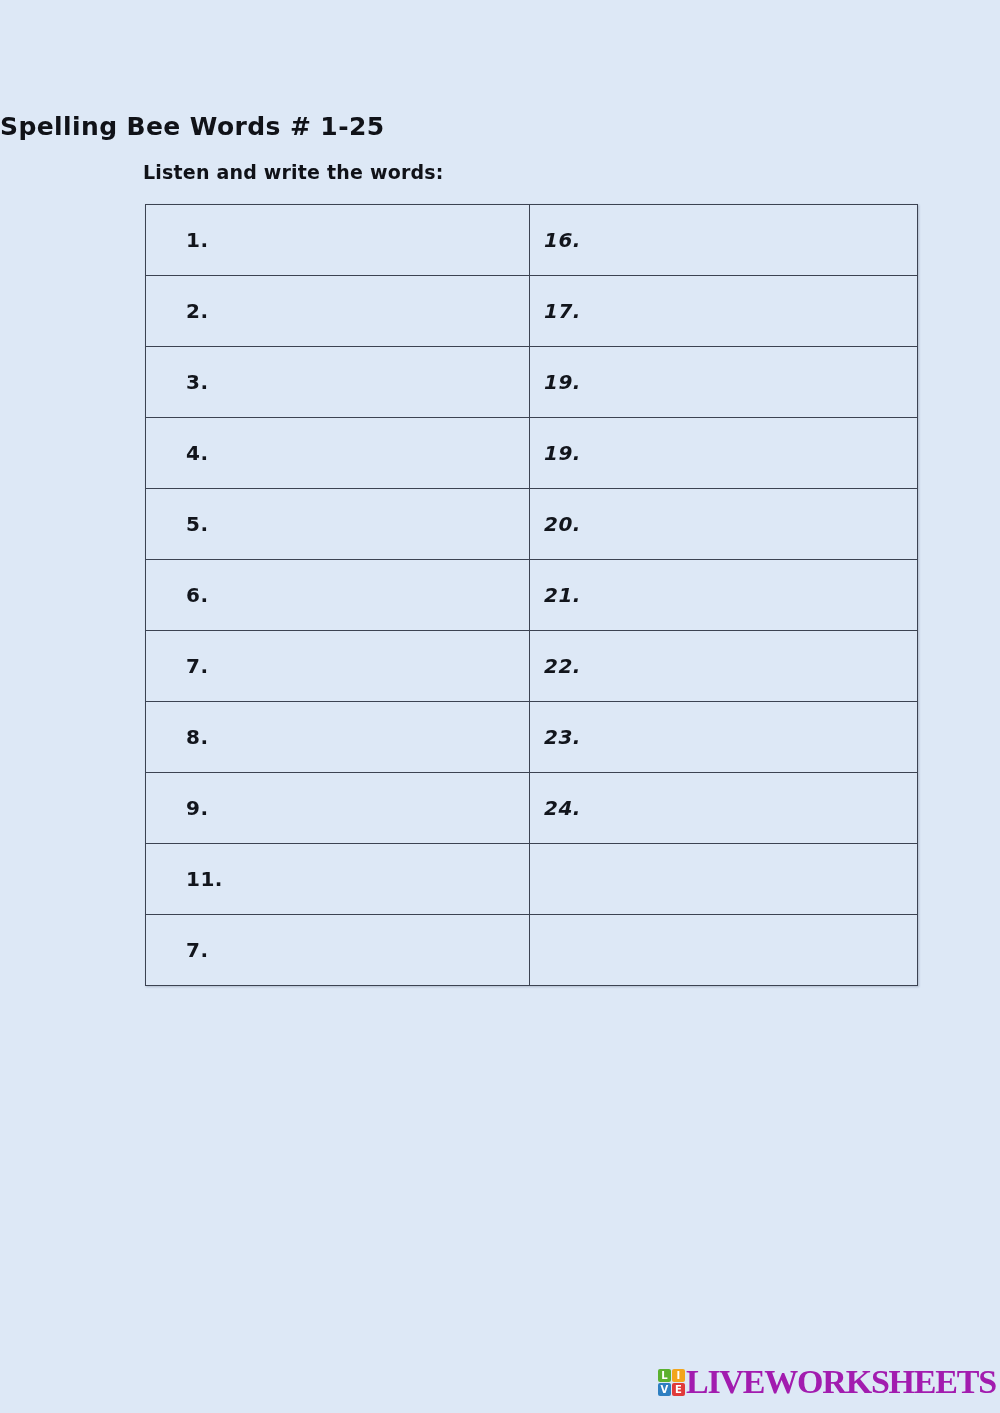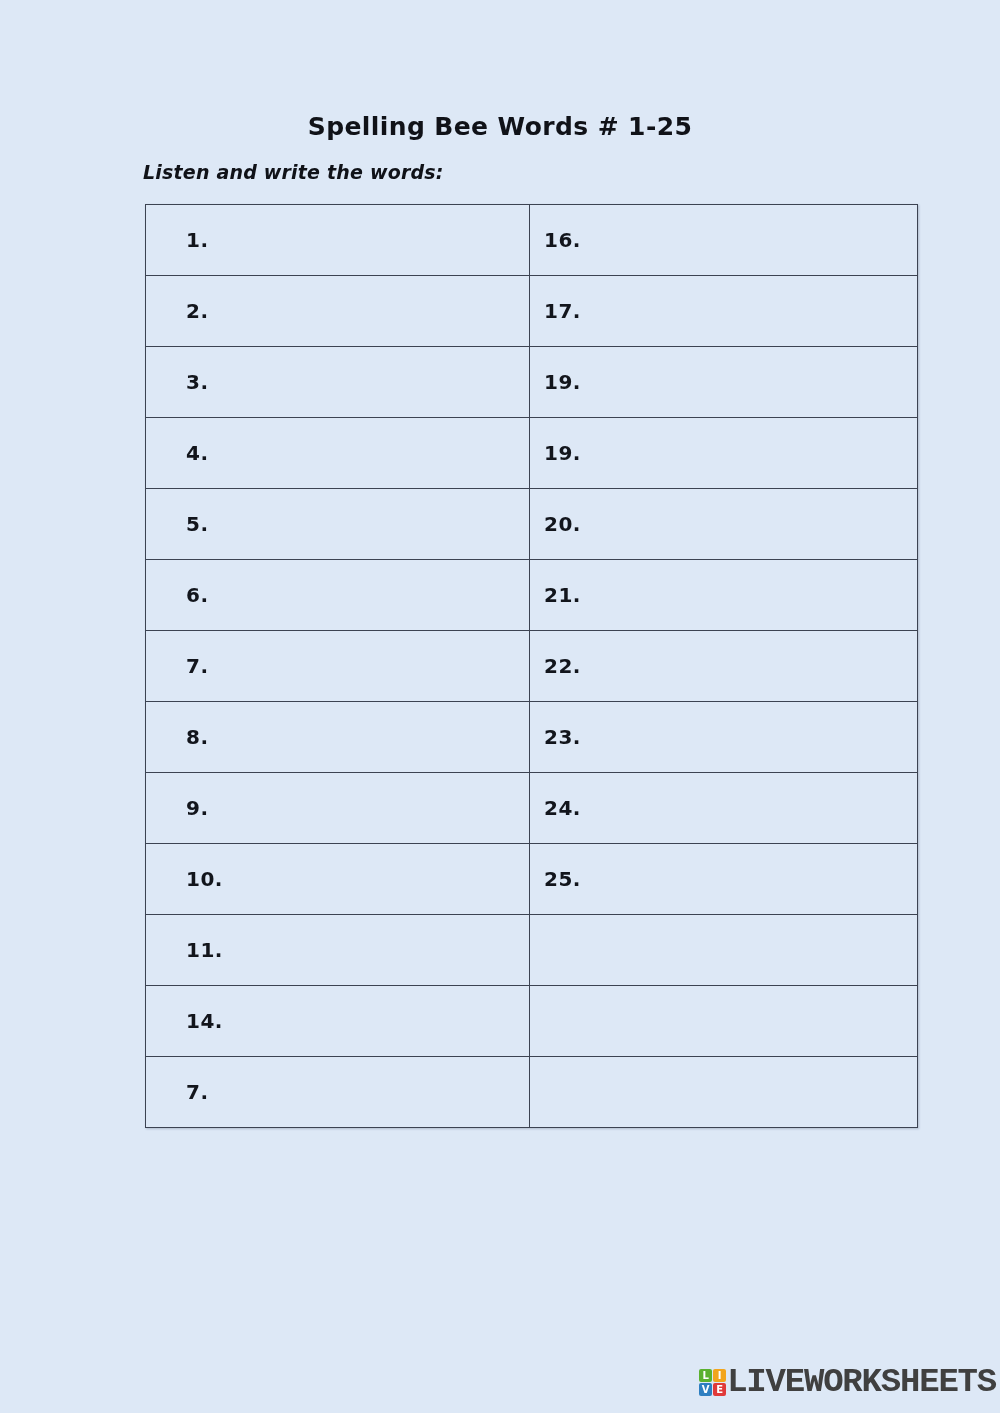--- a/index.html
+++ b/index.html
@@ -20,39 +20,37 @@
     width: 1000px;
     height: 1413px;
     box-sizing: border-box;
   }
 
   .worksheet-title {
     position: absolute;
     top: 112px;
     left: 0;
     width: 1000px;
-    text-align: center;
     font-family: "DejaVu Sans", sans-serif;
     font-size: 25px;
     font-weight: 600;
     letter-spacing: 0.4px;
     color: #101218;
     white-space: nowrap;
   }
 
   .instruction {
     position: absolute;
     top: 161px;
     left: 143px;
     font-family: "DejaVu Sans", sans-serif;
     font-size: 19px;
     font-weight: 700;
     letter-spacing: 0.2px;
     color: #101218;
-    font-style: italic;
   }
 
   .word-table {
     position: absolute;
     left: 145px;
     top: 204px;
     width: 770px;
     border-collapse: collapse;
     table-layout: fixed;
     box-shadow: 1px 1px 2px rgba(90, 105, 130, 0.35);
@@ -60,21 +58,21 @@
 
   .word-table td {
     border: 1.6px solid #3c4352;
     height: 70px;
     vertical-align: middle;
     padding: 0;
     background: transparent;
   }
 
   .col-left { width: 383px; }
-  .col-right { width: 387px; }
+  .col-right { width: 387px; font-style: italic; }
 
   .cell-num {
     font-family: "DejaVu Sans", sans-serif;
     font-size: 20px;
     font-weight: 600;
     color: #12151c;
     letter-spacing: 0.5px;
   }
 
   .col-left .cell-num { padding-left: 40px; }
@@ -108,24 +106,24 @@
     line-height: 13px;
     text-align: center;
   }
 
   .tile-l { background: #5bb12f; }
   .tile-i { background: #f2a51d; }
   .tile-v { background: #2e7fc1; }
   .tile-e { background: #e03a3a; }
 
   .brand-text {
-    font-family: Liberation Mono, monospace;
+    font-family: Liberation Serif, serif;
     font-size: 34px;
     font-weight: 700;
-    color: #404040;
+    color: #a21caf;
     letter-spacing: -1.2px;
     line-height: 34px;
   }
 </style>
 </head>
 <body>
 
 <div class="sheet">
 
   <div class="worksheet-title">Spelling Bee Words # 1-25</div>
@@ -164,29 +162,21 @@
         </tr>
         <tr>
           <td class="col-left"><span class="cell-num">8.</span></td>
           <td class="col-right"><span class="cell-num">23.</span></td>
         </tr>
         <tr>
           <td class="col-left"><span class="cell-num">9.</span></td>
           <td class="col-right"><span class="cell-num">24.</span></td>
         </tr>
         <tr>
-          <td class="col-left"><span class="cell-num">10.</span></td>
-          <td class="col-right"><span class="cell-num">25.</span></td>
-        </tr>
-        <tr>
           <td class="col-left"><span class="cell-num">11.</span></td>
-          <td class="col-right"><span class="cell-num"></span></td>
-        </tr>
-        <tr>
-          <td class="col-left"><span class="cell-num">14.</span></td>
           <td class="col-right"><span class="cell-num"></span></td>
         </tr>
         <tr>
           <td class="col-left"><span class="cell-num">7.</span></td>
           <td class="col-right"><span class="cell-num"></span></td>
         </tr>
       </tbody>
   </table>
 
   <div class="brand">

